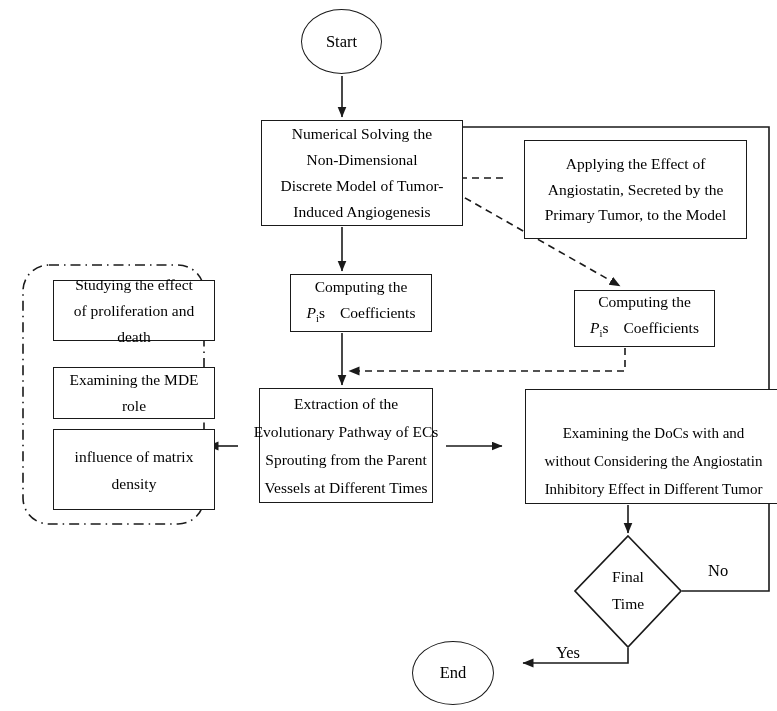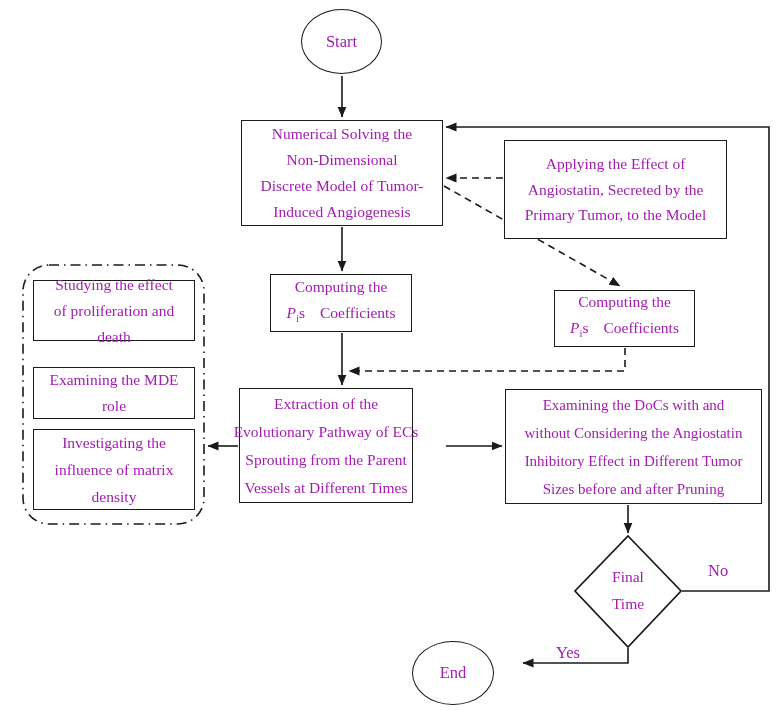--- a/index.html
+++ b/index.html
@@ -1,30 +1,30 @@
 <!DOCTYPE html>
 <html><head>
 <meta charset="utf-8">
 <style>
   html, body { margin: 0; padding: 0; background: #ffffff; }
   #canvas {
     position: relative;
     width: 777px; height: 711px;
     background: #ffffff;
     font-family: "Liberation Serif", serif;
-    color: #a21caf;
+    color: #000000;
     overflow: hidden;
   }
   svg.wires { position: absolute; left: 0; top: 0; width: 777px; height: 711px; }
   .box {
     position: absolute; box-sizing: border-box;
     border: 1.7px solid #1a1a1a; background: #ffffff;
     display: flex; flex-direction: column;
     align-items: center; justify-content: center;
-    text-align: center; font-size: 15.5px; line-height: 26px;
+    text-align: center; font-size: 15.5px; line-height: 26px; margin-left: 20px;
   }
   .ln { white-space: nowrap; }
   .ellipse {
     position: absolute; box-sizing: border-box;
     border: 1.7px solid #1a1a1a; border-radius: 50%;
     background: #ffffff;
     display: flex; align-items: center; justify-content: center;
     font-size: 16.5px;
   }
   .free-label {
@@ -122,37 +122,35 @@
     <div class="ln">of proliferation and</div>
     <div class="ln">death</div>
   </div>
 
   <div class="box" id="box-examining">
     <div class="ln">Examining the MDE</div>
     <div class="ln">role</div>
   </div>
 
   <div class="box" id="box-investigating">
-    <div class="ln">Investigating the</div>
     <div class="ln">influence of matrix</div>
     <div class="ln">density</div>
   </div>
 
   <div class="box" id="box-extraction">
     <div class="ln">Extraction of the</div>
     <div class="ln">Evolutionary Pathway of ECs</div>
     <div class="ln">Sprouting from the Parent</div>
     <div class="ln">Vessels at Different Times</div>
   </div>
 
   <div class="box" id="box-docs">
     <div class="ln">Examining the DoCs with and</div>
     <div class="ln">without Considering the Angiostatin</div>
     <div class="ln">Inhibitory Effect in Different Tumor</div>
-    <div class="ln">Sizes before and after Pruning</div>
   </div>
 
   <div class="diamond-text" id="final-time-text">
     <div class="ln">Final</div>
     <div class="ln">Time</div>
   </div>
 
   <div class="free-label" id="label-no">No</div>
   <div class="free-label" id="label-yes">Yes</div>
 

